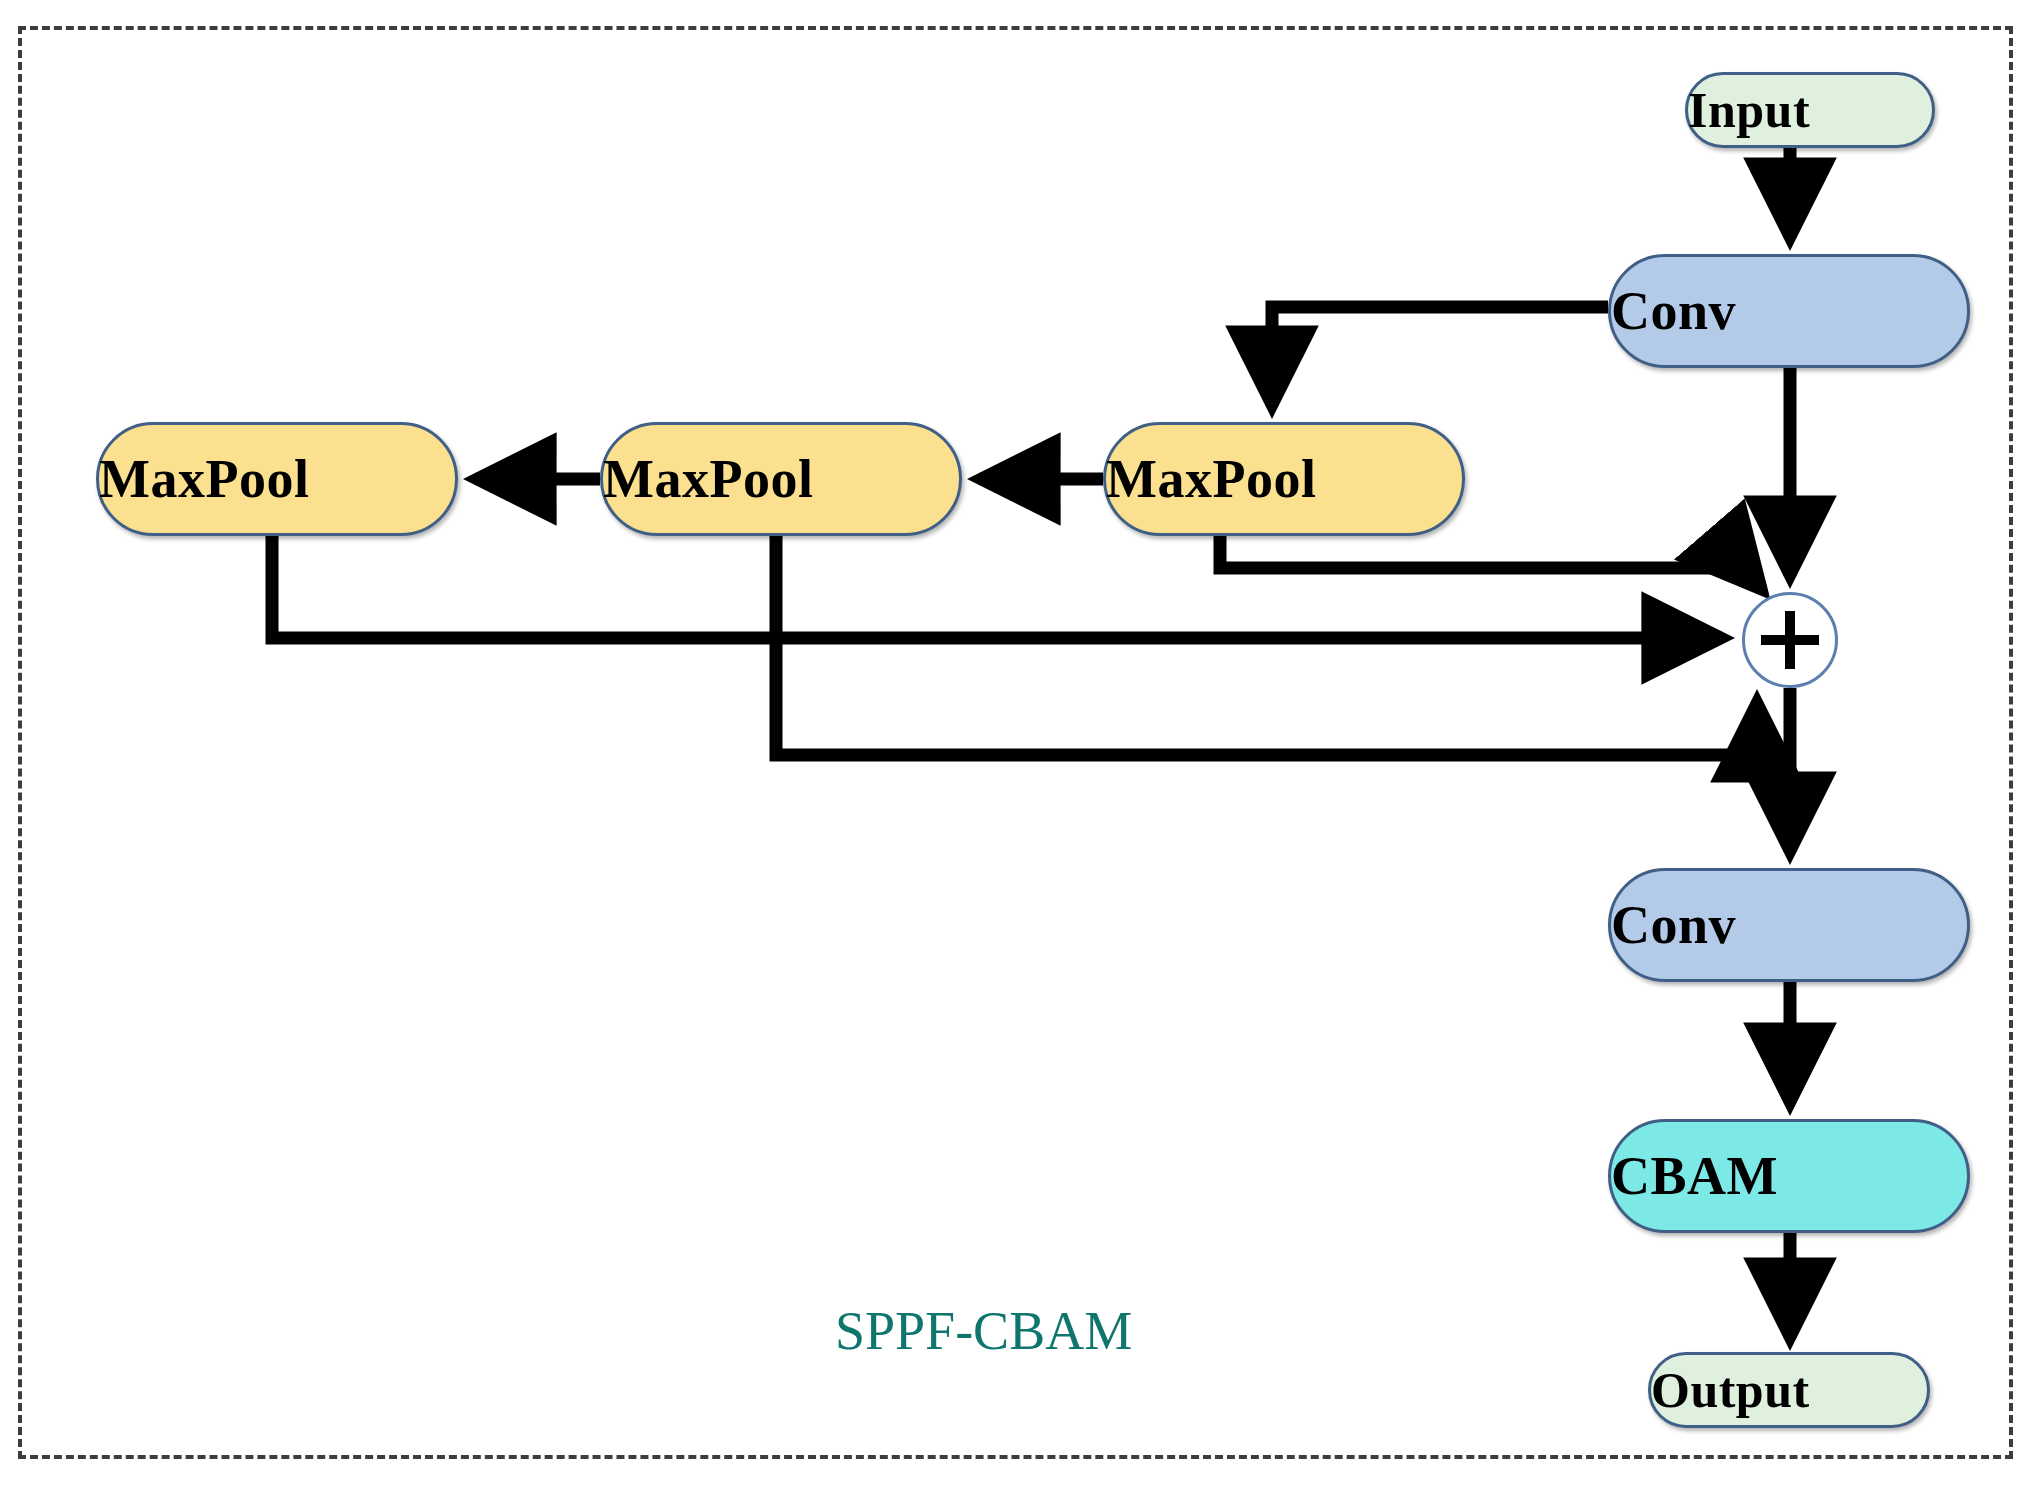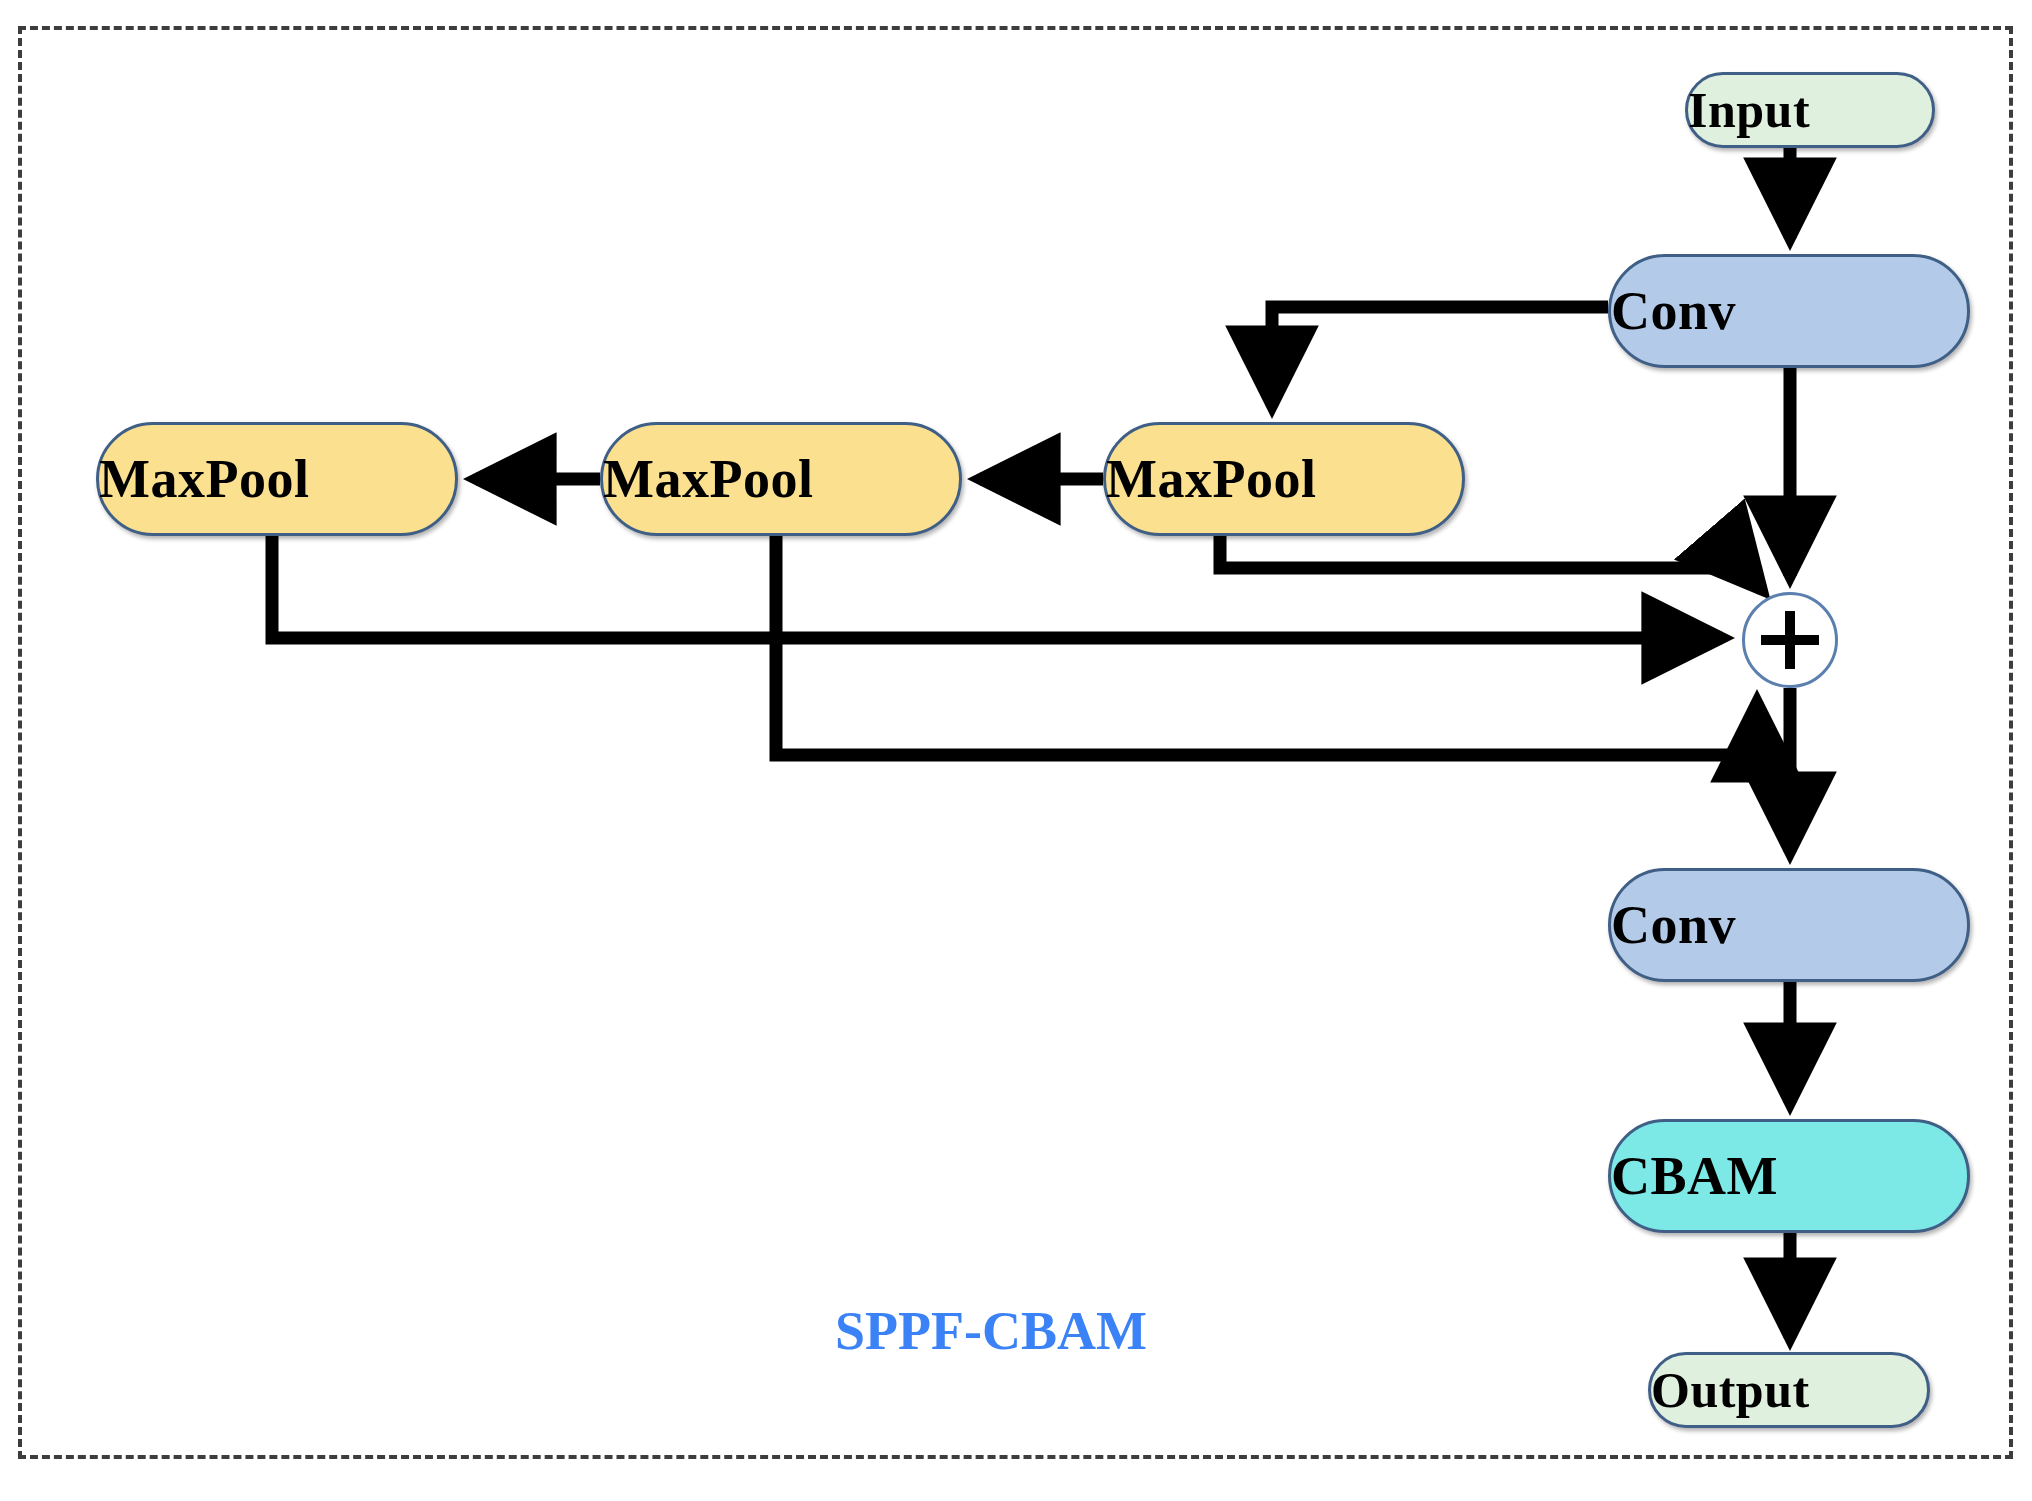--- a/index.html
+++ b/index.html
@@ -72,22 +72,22 @@
   .plus-node .bar-v {
     position: absolute;
     left: 44%;
     top: 18%;
     width: 12%;
     height: 64%;
     background: #000000;
   }
   #diagram-caption {
     position: absolute;
-    font-weight: bold;
-    color: #3b82f6;
+    font-weight: normal;
+    color: #0f766e;
     white-space: nowrap;
     z-index: 3;
   }
 </style>
 </head>
 <body>
 
 <div id="canvas">
 
   <div id="dashed-frame" style="border-color: rgb(61, 61, 61);"></div>

